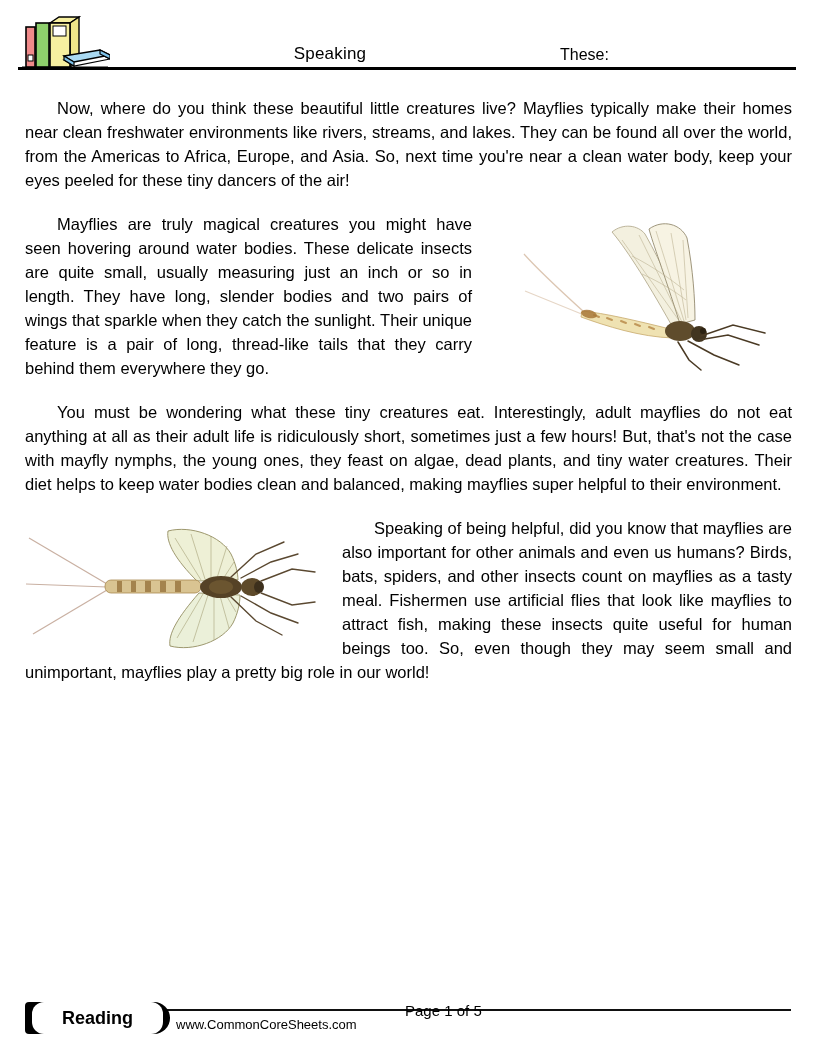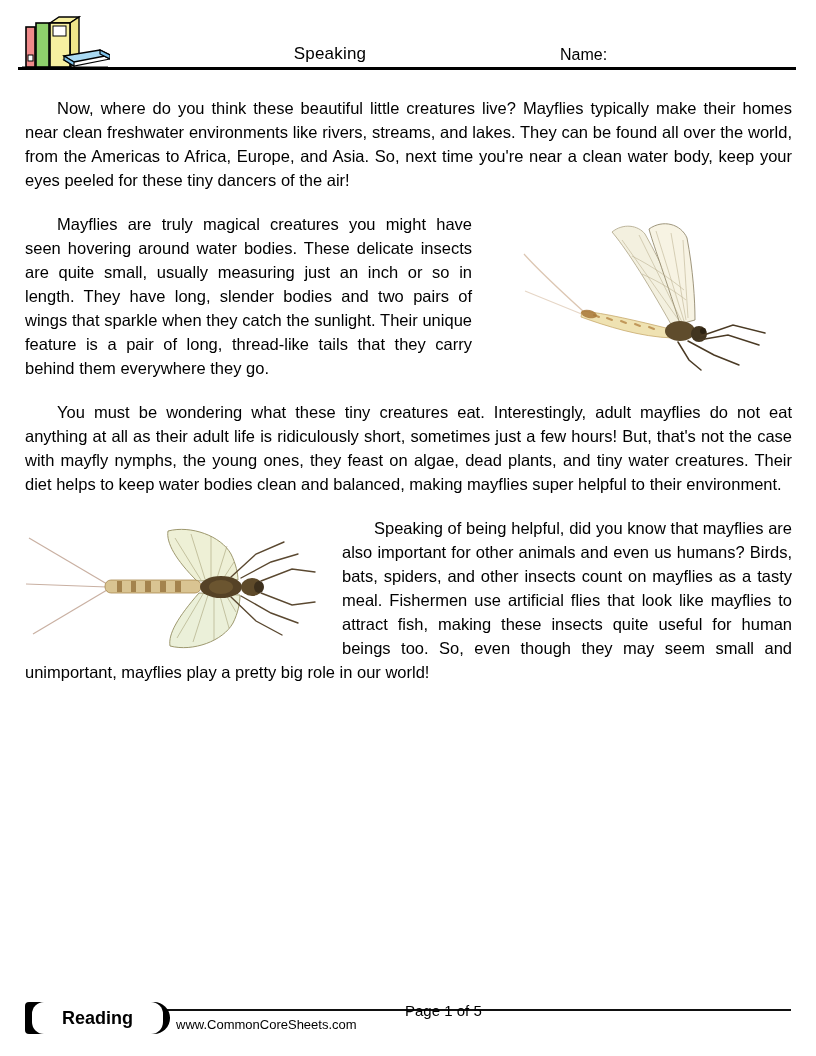--- a/index.html
+++ b/index.html
@@ -84,21 +84,21 @@
         <rect x="30" y="9" width="20" height="44" fill="#f7f0a0" stroke="#000" stroke-width="1.6"></rect>
         <rect x="33" y="12" width="13" height="10" fill="#fff" stroke="#000" stroke-width="1"></rect>
 
         <polygon points="44,46 80,40 90,45 54,52" fill="#ffffff" stroke="#000" stroke-width="1.2"></polygon>
         <polygon points="44,42 80,36 90,41 54,48" fill="#a9d9f2" stroke="#000" stroke-width="1.4"></polygon>
         <polygon points="44,42 54,48 54,52 44,46" fill="#7fc2e8" stroke="#000" stroke-width="1.2"></polygon>
         <polygon points="80,36 90,41 90,45 80,40" fill="#7fc2e8" stroke="#000" stroke-width="1.2"></polygon>
       </svg>
     </span>
     <div class="page-title">Speaking</div>
-    <div class="name-label">Name:</div>
+    <div class="name-label">These:</div>
     <hr class="header-rule">
   </div>
 
   <div class="content">
 
     <p class="para">
       <span>Now, where do you think these beautiful little creatures live? Mayflies typically make their homes near clean freshwater environments like rivers, streams, and lakes. They can be found all over the world, from the Americas to Africa, Europe, and Asia. So, next time you're near a clean water body, keep your eyes peeled for these tiny dancers of the air!</span>
     </p>
 
     <p class="para">

